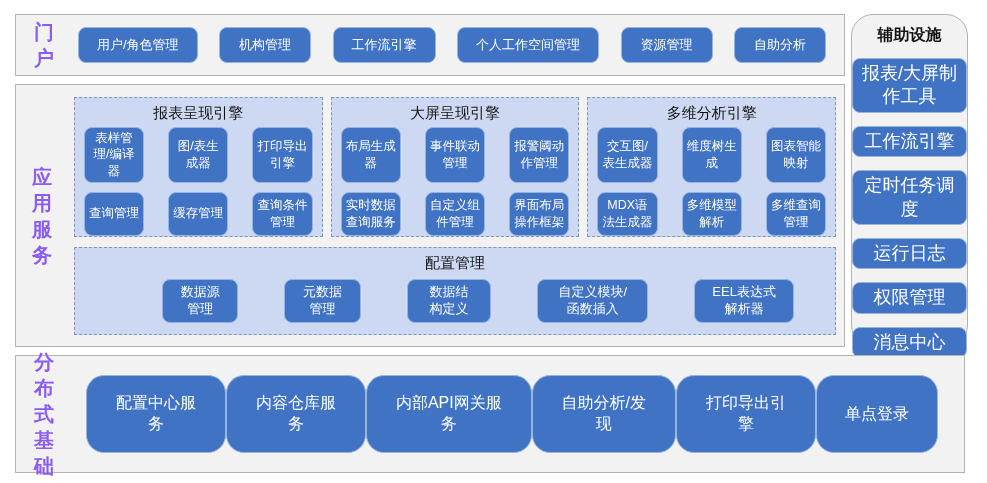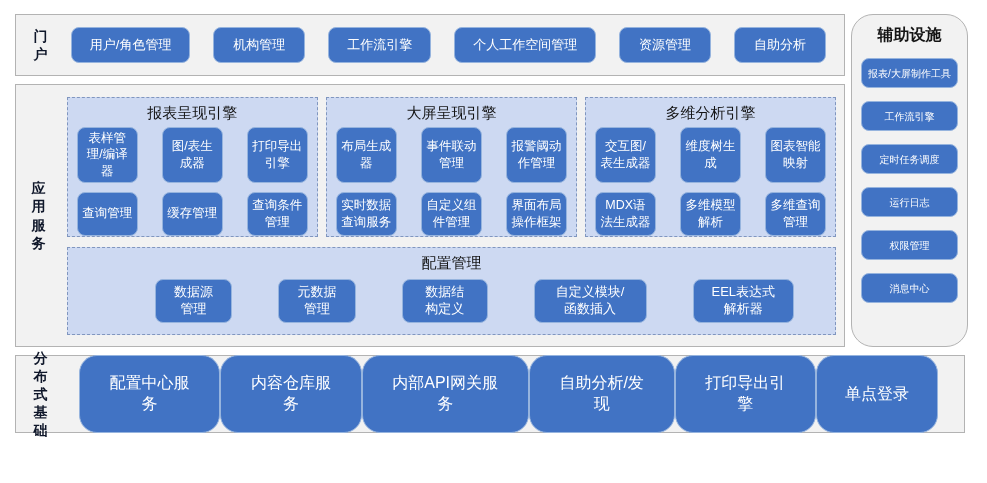--- a/index.html
+++ b/index.html
@@ -6,22 +6,22 @@
   .stage{
     position:relative;width:987px;height:483px;background:#ffffff;
     font-family:"Liberation Sans","DejaVu Sans",sans-serif;
     color:#111;overflow:hidden;
   }
   .sec{
     position:absolute;background:#f2f2f2;border:1px solid #b3b3b3;
     box-sizing:border-box;display:flex;align-items:center;
   }
   .vlabel{
-    width:1.2em;font-weight:bold;font-size:14px;line-height:1.3;
-    word-break:break-all;text-align:center;color:#0f172a;flex:none;
+    width:1.2em;font-weight:bold;font-size:20px;line-height:1.3;
+    word-break:break-all;text-align:center;color:#8b5cf6;flex:none;
   }
   .btn{
     background:#4173c4;border:1px solid #96b4de;color:#ffffff;
     border-radius:8px;display:flex;align-items:center;justify-content:center;
     text-align:center;box-sizing:border-box;line-height:1.3;cursor:pointer;
   }
   
   .portal{left:15px;top:14px;width:830px;height:62px;padding:0 18px 0 16px;}
   .portal .vlabel{margin-right:22px;}
   .portal-row{flex:1;display:flex;justify-content:space-between;align-items:center;}
@@ -42,23 +42,23 @@
     grid-template-rows:56px 44px;gap:9px 24px;
   }
   .ebtn{font-size:12.5px;padding:2px 4px;}
   .config{height:88px;}
   .config-row{flex:1;display:flex;justify-content:space-between;align-items:center;padding:0 32px;}
   .cbtn{height:44px;font-size:13px;padding:0 17px;margin-left:46px;}
   
   .aux{left:851px;top:14px;width:117px;height:333px;flex-direction:column;align-items:center;padding:10px 0;justify-content:flex-start;border-radius:22px;}
   .aux-title{font-size:16px;font-weight:bold;color:#141414;margin-bottom:12px;flex:none;}
   .aux-col{display:flex;flex-direction:column;gap:13px;align-items:center;}
-  .abtn{width:97px;min-height:30px;font-size:10px;padding:3px 4px;}
+  .abtn{width:115px;min-height:30px;font-size:18px;padding:3px 4px;}
   
-  .dist{left:15px;top:355px;width:950px;height:78px;padding:0 26px 0 16px;}
+  .dist{left:15px;top:355px;width:950px;height:118px;padding:0 26px 0 16px;}
   .dist .vlabel{margin-right:30px;}
   .dist-row{flex:1;display:flex;justify-content:space-between;align-items:center;}
   .dbtn{height:78px;border-radius:18px;font-size:16px;padding:0 22px;min-width:122px;}
 </style>
 </head>
 <body>
 
 <div class="stage">
 
   <section class="sec portal">

